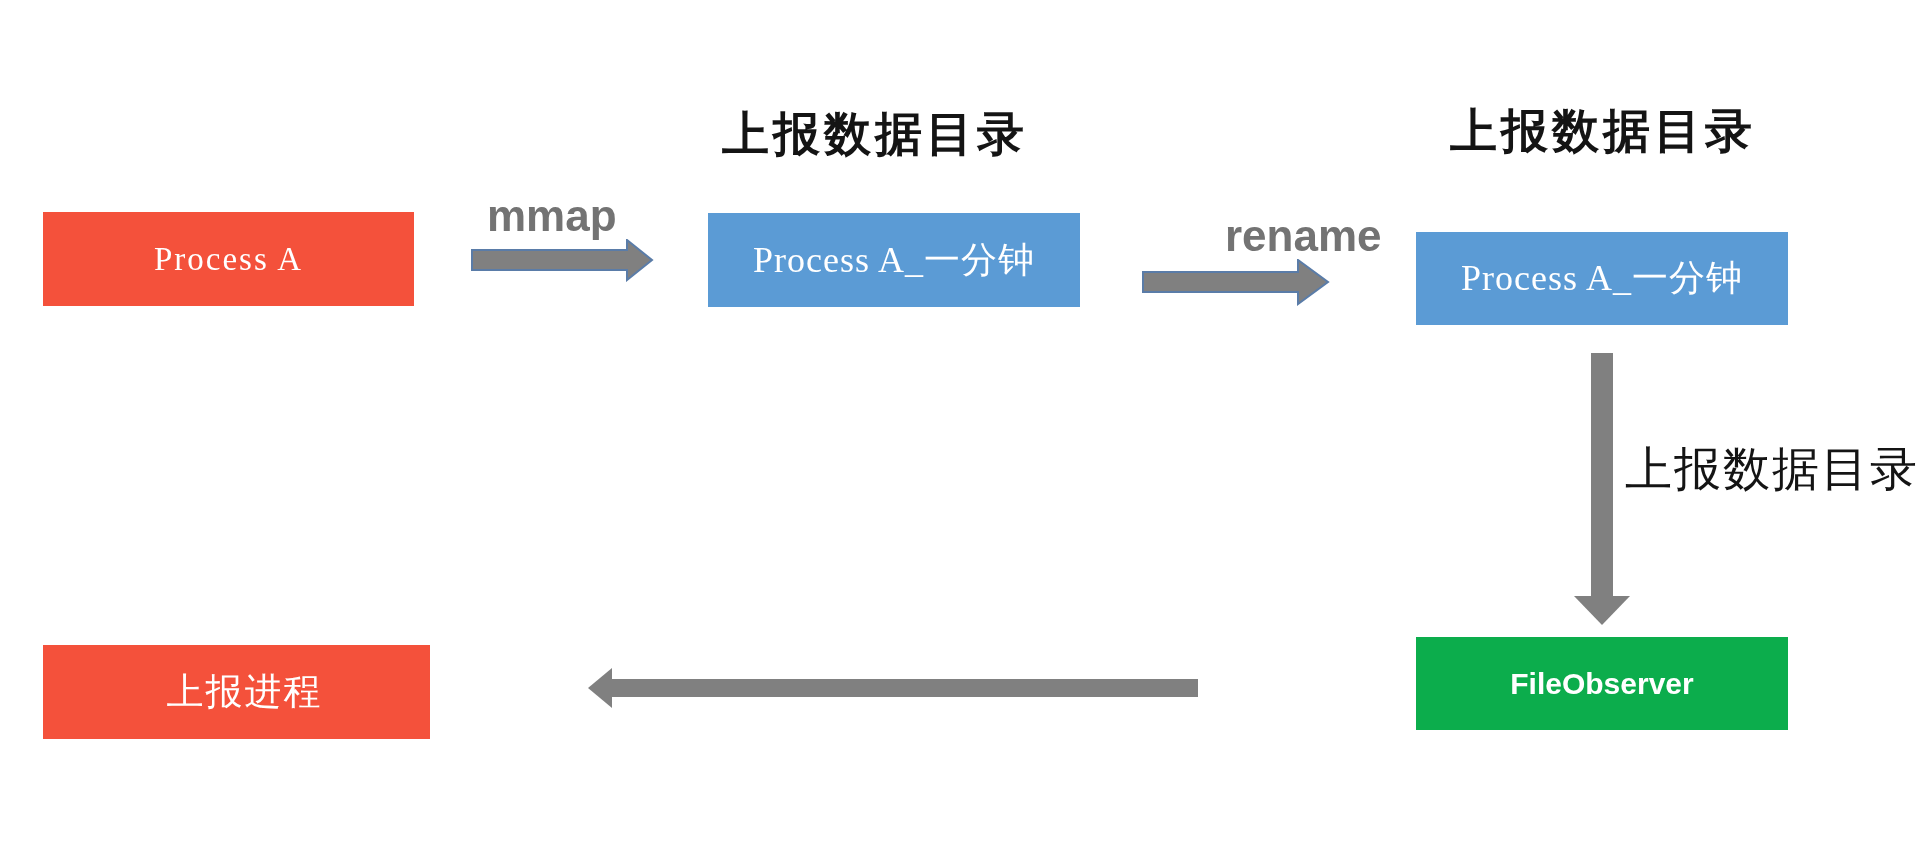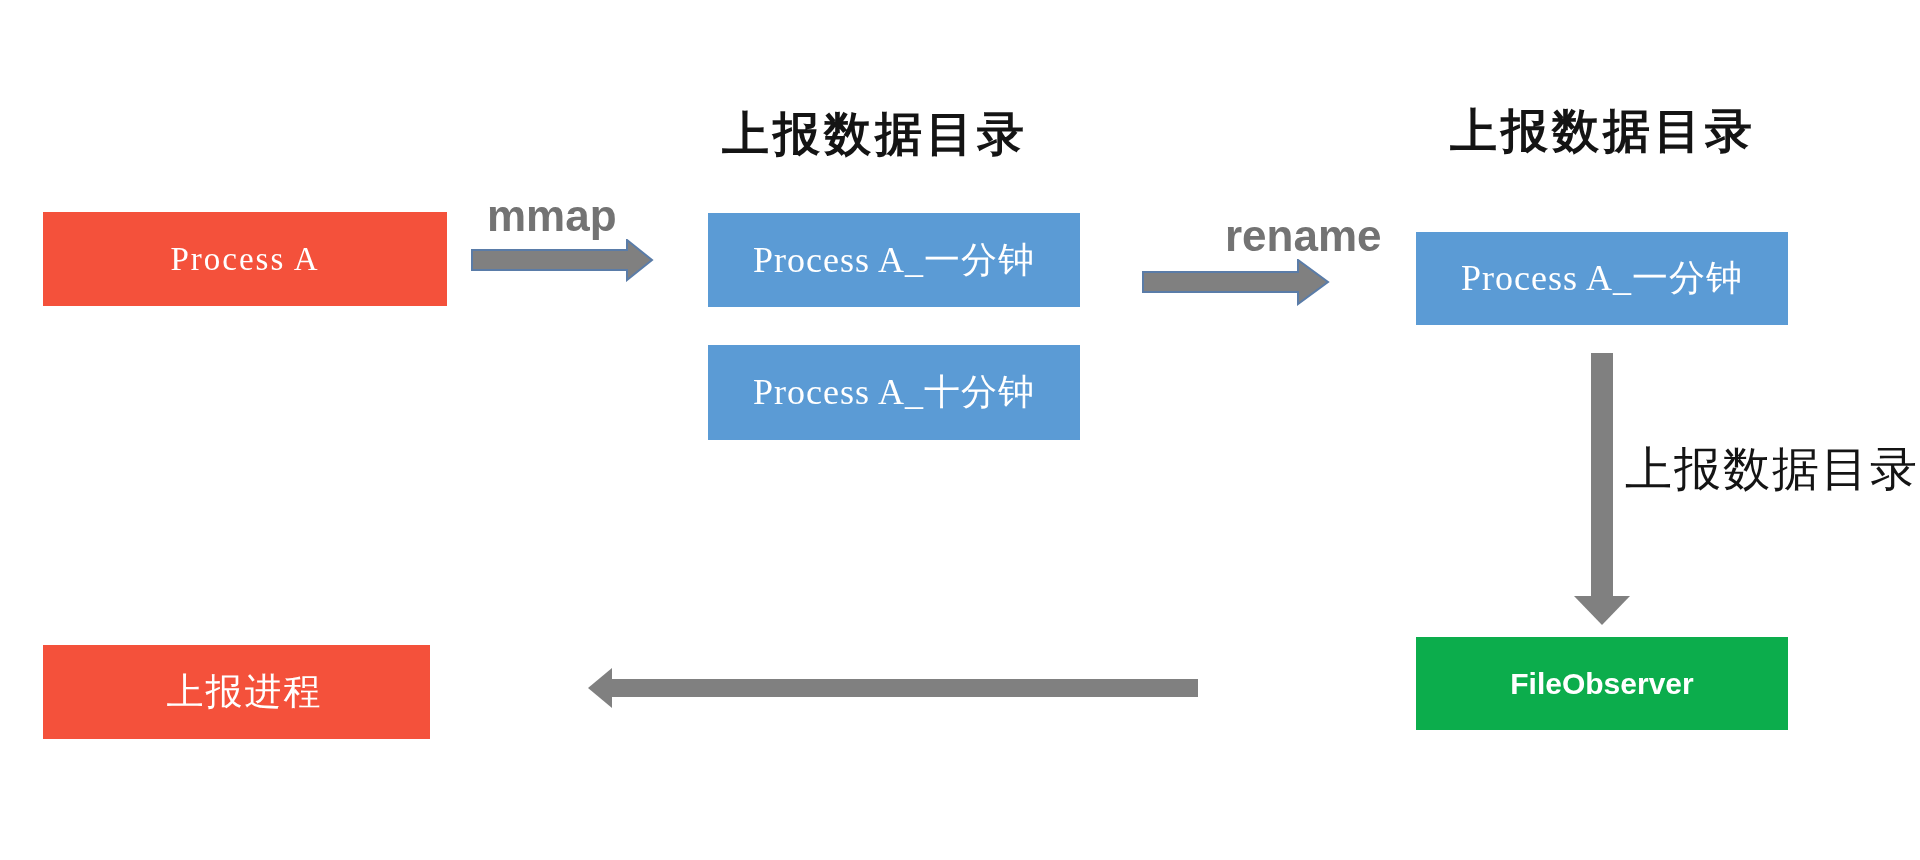--- a/index.html
+++ b/index.html
@@ -46,34 +46,31 @@
   .two-line{line-height:45px;}
 </style>
 </head>
 <body>
 
 <div id="canvas">
 
   <div class="heading" style="left:722px;top:103px;">上报数据目录</div>
   <div class="heading" style="left:1450px;top:100px;">上报数据目录</div>
 
-  <div class="node node-red" style="left: 43px; top: 212px; width: 404px; height: 94px; background: rgb(244, 81, 59);">
+  <div class="node node-red" style="left: 43px; top: 212px; width: 371px; height: 94px; background: rgb(244, 81, 59);">
     <span>Process A</span>
   </div>
 
   <div class="edge-label" style="left:487px;top:191px;">mmap</div>
   <svg class="arrow-svg" style="left:471px;top:239px;" width="183" height="43" viewBox="0 0 183 43">
     <polygon points="1,11 156,11 156,1 181,21 156,41 156,31 1,31" fill="#808080" stroke="#5A7CA8" stroke-width="2"></polygon>
   </svg>
 
   <div class="node node-blue" style="left: 708px; top: 213px; width: 372px; height: 94px; background: rgb(91, 155, 213);">
     <span>Process A_一分钟</span>
-  </div>
-  <div class="node node-blue" style="left: 708px; top: 345px; width: 372px; height: 95px; background: rgb(91, 155, 213);">
-    <span>Process A_十分钟</span>
   </div>
 
   <div class="edge-label" style="left:1197px;top:211px;margin-left:28px;">rename</div>
   <svg class="arrow-svg" style="left:1142px;top:259px;" width="188" height="47" viewBox="0 0 188 47">
     <polygon points="1,13 156,13 156,1 186,23 156,45 156,33 1,33" fill="#808080" stroke="#5A7CA8" stroke-width="2"></polygon>
   </svg>
 
   <div class="node node-blue two-line" style="left: 1416px; top: 232px; width: 372px; height: 93px; background: rgb(91, 155, 213);">
     <div>
       <div>Process A_一分钟</div>

